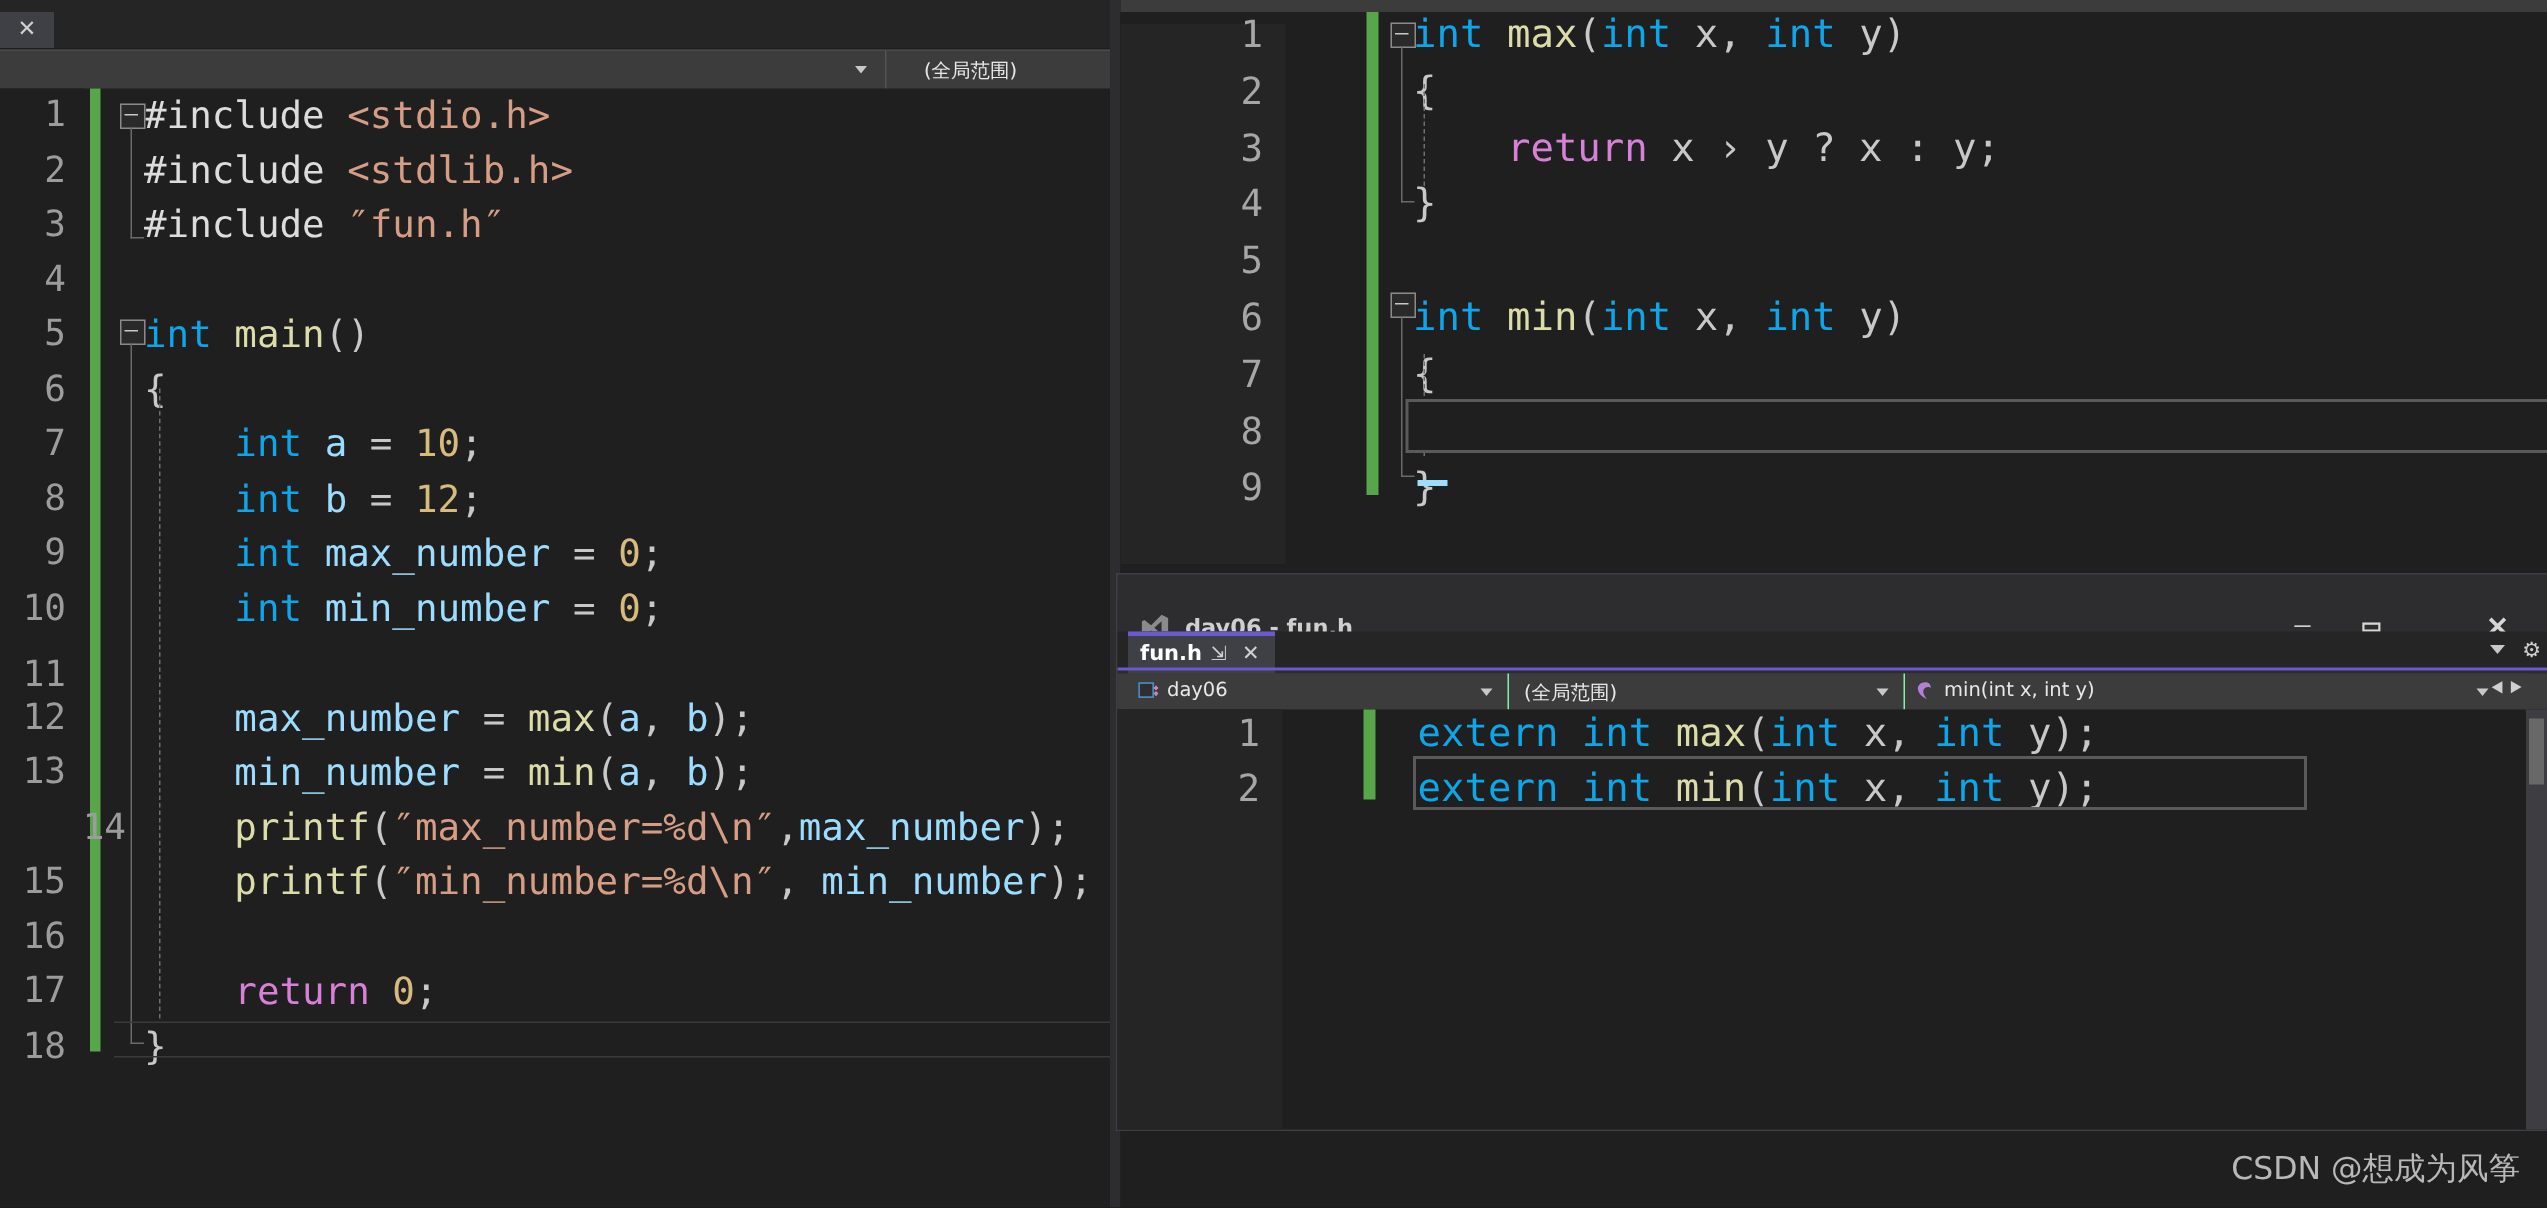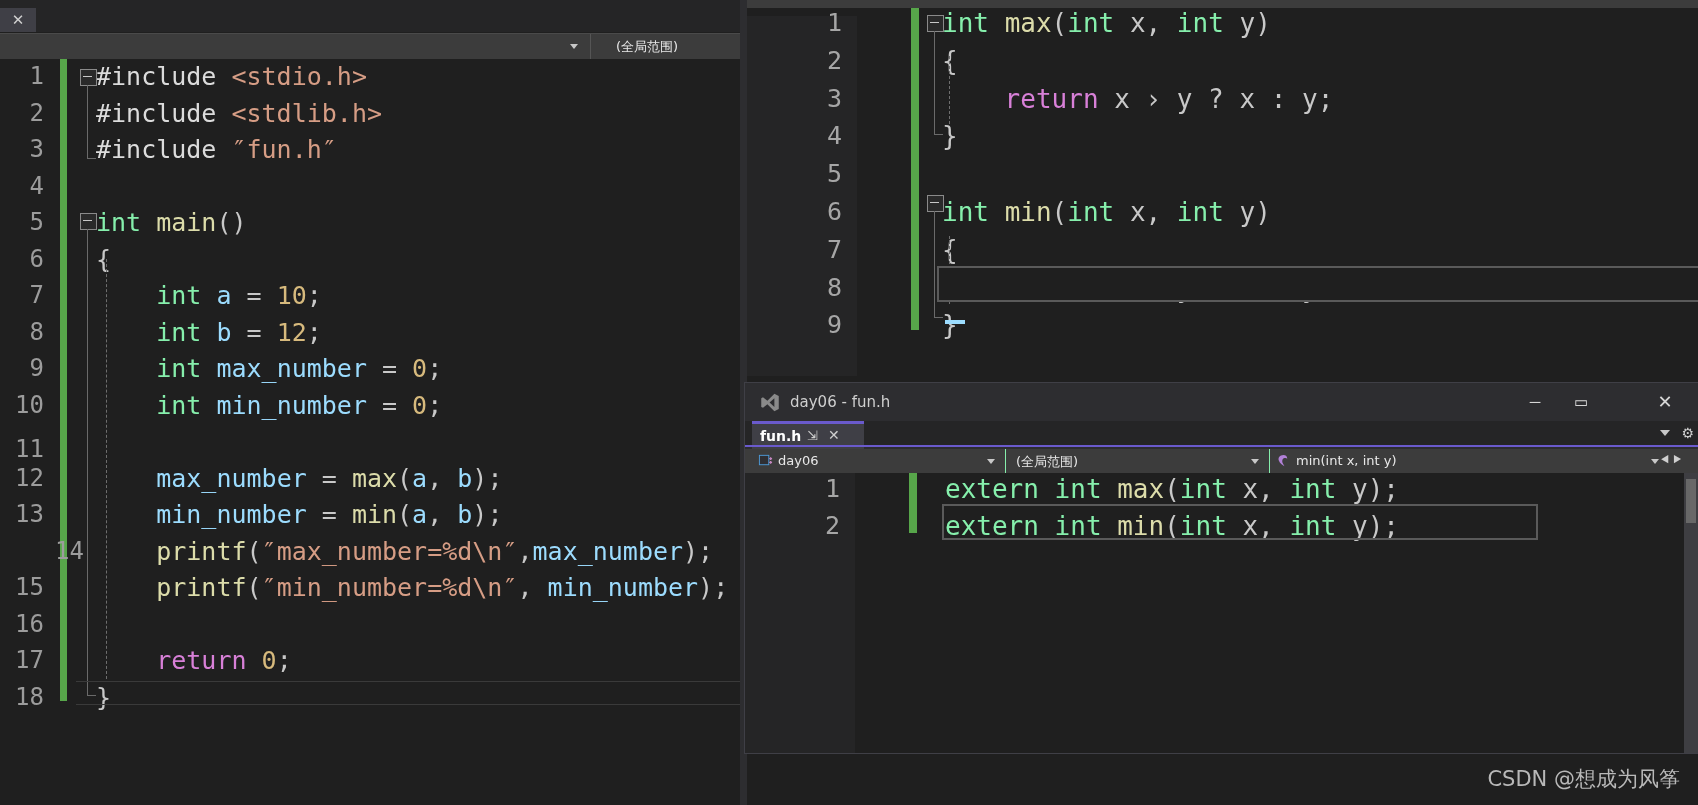--- a/index.html
+++ b/index.html
@@ -27,21 +27,21 @@
 
   #left-code-area{position:absolute;left:0;top:59px;width:740px;height:746px;background:#1f1f1f;}
   #left-gutter{position:absolute;left:0;top:0;width:56px;height:746px;background:#1f1f1f;}
   #left-changebar{position:absolute;left:60px;top:0;width:7px;height:642px;background:#57a64a;}
   .lnum{position:absolute;width:44px;text-align:right;color:#9c9c9c;font-size:24px;
       font-family:"DejaVu Sans Mono","Liberation Mono",monospace;}
   .ctext{position:absolute;left:76px;white-space:pre;font-size:25px;
       font-family:"DejaVu Sans Mono","Liberation Mono",monospace;}
 
   
-  .k-blue{color:#86efac;}
+  .k-blue{color:#0ea5e9;}
   .k-pink{color:#d880d8;}
   .k-str{color:#d69d85;}
   .k-id{color:#9cdcfe;}
   .k-fn{color:#dcdcaa;}
   .k-num{color:#d7ba7d;}
   .k-pre{color:#dcdcdc;}
   .k-gray{color:#c8c8c8;}
 
   .collapse-box{position:absolute;width:15px;height:15px;border:1px solid #8a8a8a;
       background:#2a2a2a;}
@@ -59,32 +59,32 @@
   .rlnum{position:absolute;width:60px;text-align:right;color:#a6a6a6;font-size:25px;
       font-family:"DejaVu Sans Mono","Liberation Mono",monospace;}
   .rtext{position:absolute;left:188px;white-space:pre;font-size:26px;
       font-family:"DejaVu Sans Mono","Liberation Mono",monospace;}
   #right-highlight{position:absolute;left:190px;top:258px;width:761px;height:32px;
       border:2px solid #5a5a5a;background:#1f1f1f;}
 
   
   #float-win{position:absolute;left:745px;top:383px;width:953px;height:370px;
       background:#2d2d30;box-shadow:0 0 0 1px #3f3f46;}
-  #float-title{position:absolute;left:0;top:0;width:953px;height:38px;background:#2d2d30;}
+  #float-title{position:absolute;left:0;top:16px;width:953px;height:38px;background:#2d2d30;font-weight:bold;}
   #float-icon{position:absolute;left:14px;top:9px;width:22px;height:21px;}
   #float-title-text{position:absolute;left:45px;top:10px;color:#cfcfcf;font-size:15px;
       font-family:"DejaVu Sans",sans-serif;}
   .wbtn{position:absolute;top:0;width:46px;height:38px;color:#d6d6d6;font-size:15px;
       text-align:center;line-height:38px;}
   #btn-min{right:140px;}
   #btn-max{right:94px;}
   #btn-close{right:10px;font-size:18px;}
 
   #float-tabstrip{position:absolute;left:0;top:38px;width:953px;height:26px;background:#252526;}
-  #float-tab{position:absolute;left:7px;top:0px;width:112px;height:26px;background:#3f3f46;
+  #float-tab{position:absolute;left:7px;top:0px;width:98px;height:26px;background:#3f3f46;
       border-top:3px solid #6a5acd;}
   #float-tab-label{position:absolute;left:8px;top:4px;color:#ffffff;font-size:14px;font-weight:bold;
       font-family:"DejaVu Sans",sans-serif;}
   #float-tab-pin{position:absolute;left:55px;top:4px;color:#cfcfcf;font-size:13px;}
   #float-tab-close{position:absolute;left:76px;top:3px;color:#cfcfcf;font-size:14px;}
   #float-tab-chevron{position:absolute;right:28px;top:9px;width:0;height:0;
       border-left:5px solid transparent;border-right:5px solid transparent;border-top:6px solid #c8c8c8;}
   #float-tab-gear{position:absolute;right:4px;top:4px;color:#cfcfcf;font-size:14px;}
   #float-tab-underline{position:absolute;left:0;top:24px;width:953px;height:2px;background:#6a5acd;}
 

